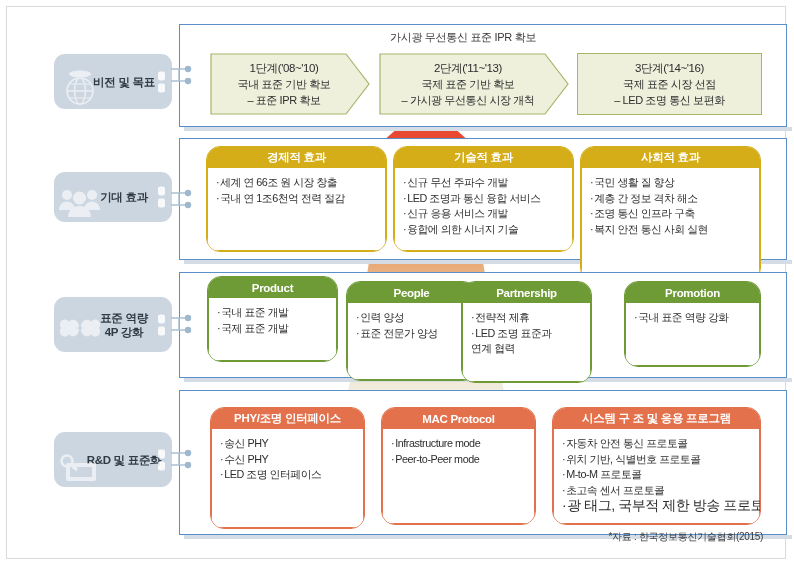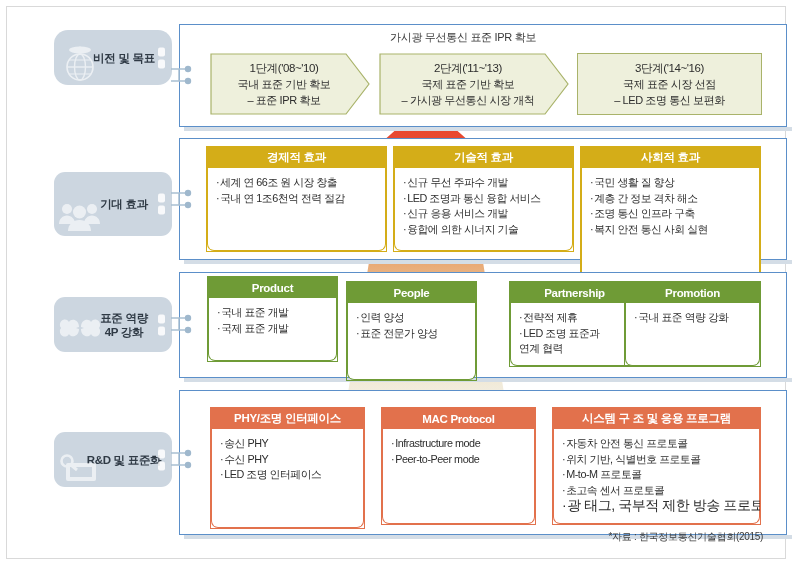--- a/index.html
+++ b/index.html
@@ -21,21 +21,21 @@
   .panel-shadow{position:absolute;background:#d4dde6;}
 
   .row-title{position:absolute;font-size:11px;color:#3a3a3a;letter-spacing:-.3px;}
 
   
   .stage{position:absolute;box-sizing:border-box;display:flex;flex-direction:column;align-items:center;justify-content:center;text-align:center;font-size:11px;color:#2d2d2d;line-height:16px;letter-spacing:-.4px;}
   .stage .st-t{font-size:11.5px;}
   .stage-rect{background:#eef0dc;border:1px solid #a9b36a;}
 
   
-  .card{position:absolute;box-sizing:border-box;border-radius:0;overflow:hidden;}
+  .card{position:absolute;box-sizing:border-box;border-radius:14px;overflow:hidden;}
   .card-head{height:21px;display:flex;align-items:center;justify-content:center;font-size:11.5px;font-weight:bold;color:#fff;letter-spacing:-.3px;}
   .card-body{position:absolute;left:0;right:0;bottom:0;top:21px;background:#fff;box-sizing:border-box;padding:7px 8px 4px 8px;}
   .card-body ul{margin:0;padding:0;list-style:none;}
   .card-body li{font-size:10.8px;line-height:15.5px;color:#2d2d2d;letter-spacing:-.45px;white-space:nowrap;}
   .card-body li .b{margin-right:1px;}
   .card-body li.wrap{white-space:normal;}
 
   .y .card-head{background:#d4ad18;}
   .y{border:1px solid #d4ad18;}
   .y .card-body{border:1px solid #d4ad18;border-top:none;border-radius:0 0 7px 7px;}
@@ -66,21 +66,21 @@
           <stop offset="100%" stop-color="#f2eddf"></stop>
         </linearGradient>
       </defs>
       <path d="M90 0 L178 78 L134 78 L168 290 L12 290 L46 78 L2 78 Z" fill="url(#agrad)"></path>
     </svg>
   </div>
 
   <div class="panel-shadow" style="left:177px;top:120px;width:608px;height:4px;"></div>
   <div class="panel" style="left:172px;top:17px;width:608px;height:103px;"></div>
 
-  <div class="rail-item" style="top:23px;height:55px;border-radius:14px;">
+  <div class="rail-item" style="top:47px;height:55px;">
     <span class="rail-icon">
       <svg viewBox="0 0 44 44" width="44" height="44">
         <ellipse cx="22" cy="11" rx="11" ry="3.4" fill="#fff"></ellipse>
         <path d="M22 7.6 L13 11 L22 14.4 L31 11 Z" fill="#fff"></path>
         <circle cx="22" cy="28" r="13" fill="none" stroke="#fff" stroke-width="1.6"></circle>
         <ellipse cx="22" cy="28" rx="5.5" ry="13" fill="none" stroke="#fff" stroke-width="1.4"></ellipse>
         <line x1="9" y1="28" x2="35" y2="28" stroke="#fff" stroke-width="1.4"></line>
         <path d="M11 21 H33 M11 35 H33" stroke="#fff" stroke-width="1.2" fill="none"></path>
       </svg>
     </span>
@@ -126,21 +126,21 @@
 
   <div class="stage stage-rect" style="left:570px;top:46px;width:185px;height:62px;">
     <div class="st-t">3단계('14~'16)</div>
     <div>국제 표준 시장 선점</div>
     <div>– LED 조명 통신 보편화</div>
   </div>
 
   <div class="panel-shadow" style="left:177px;top:253px;width:608px;height:4px;"></div>
   <div class="panel" style="left:172px;top:131px;width:608px;height:122px;"></div>
 
-  <div class="rail-item" style="top:165px;height:64px;">
+  <div class="rail-item" style="top:165px;height:50px;">
     <span class="rail-icon">
       <svg viewBox="0 0 44 44" width="44" height="44">
         <circle cx="9" cy="19" r="5" fill="#fff"></circle>
           <path d="M1 34c0-5 3.6-8.5 8-8.5S17 29 17 34z" fill="#fff"></path>
         <circle cx="34" cy="19" r="5" fill="#fff"></circle>
           <path d="M26 34c0-5 3.6-8.5 8-8.5S42 29 42 34z" fill="#fff"></path>
         <circle cx="21.5" cy="22" r="6.5" fill="#fff"></circle>
           <path d="M10 41c0-6.4 5.1-11 11.5-11S33 34.6 33 41z" fill="#fff"></path>
       </svg>
     </span>
@@ -236,21 +236,21 @@
   <div class="card g" style="left:339px;top:274px;width:131px;height:100px;">
     <div class="card-head">People</div>
     <div class="card-body">
       <ul>
         <li><span class="b">·</span><span>인력 양성</span></li>
         <li><span class="b">·</span><span>표준 전문가 양성</span></li>
       </ul>
     </div>
   </div>
 
-  <div class="card g" style="left:502px;top:274px;width:131px;height:86px;">
+  <div class="card g" style="left:454px;top:274px;width:131px;height:102px;">
     <div class="card-head">Partnership</div>
     <div class="card-body">
       <ul>
         <li><span class="b">·</span><span>전략적 제휴</span></li>
         <li class="wrap" style="white-space:pre-line"><span class="b">·</span><span>LED 조명 표준과
  연계 협력</span></li>
       </ul>
     </div>
   </div>
 

